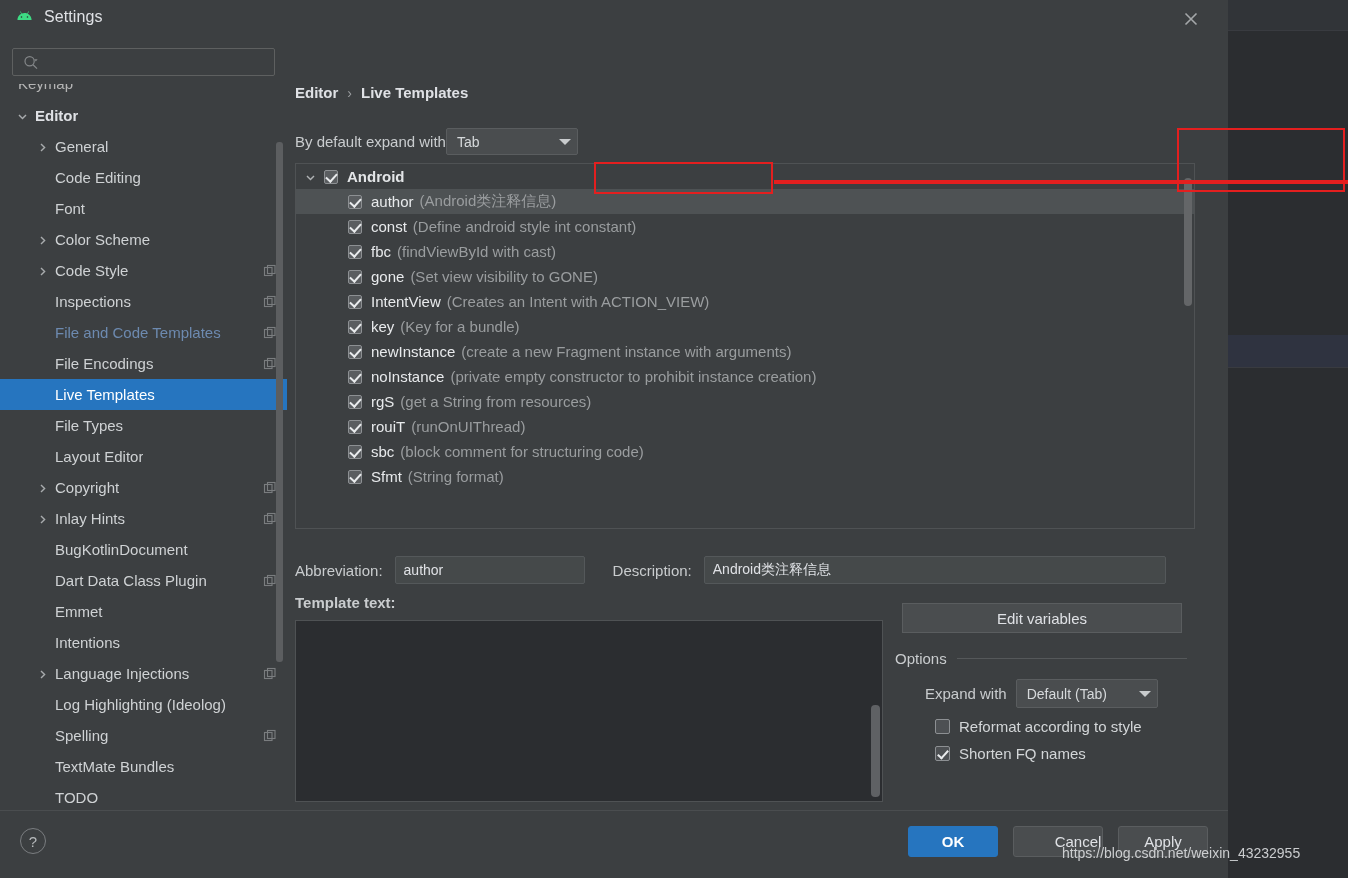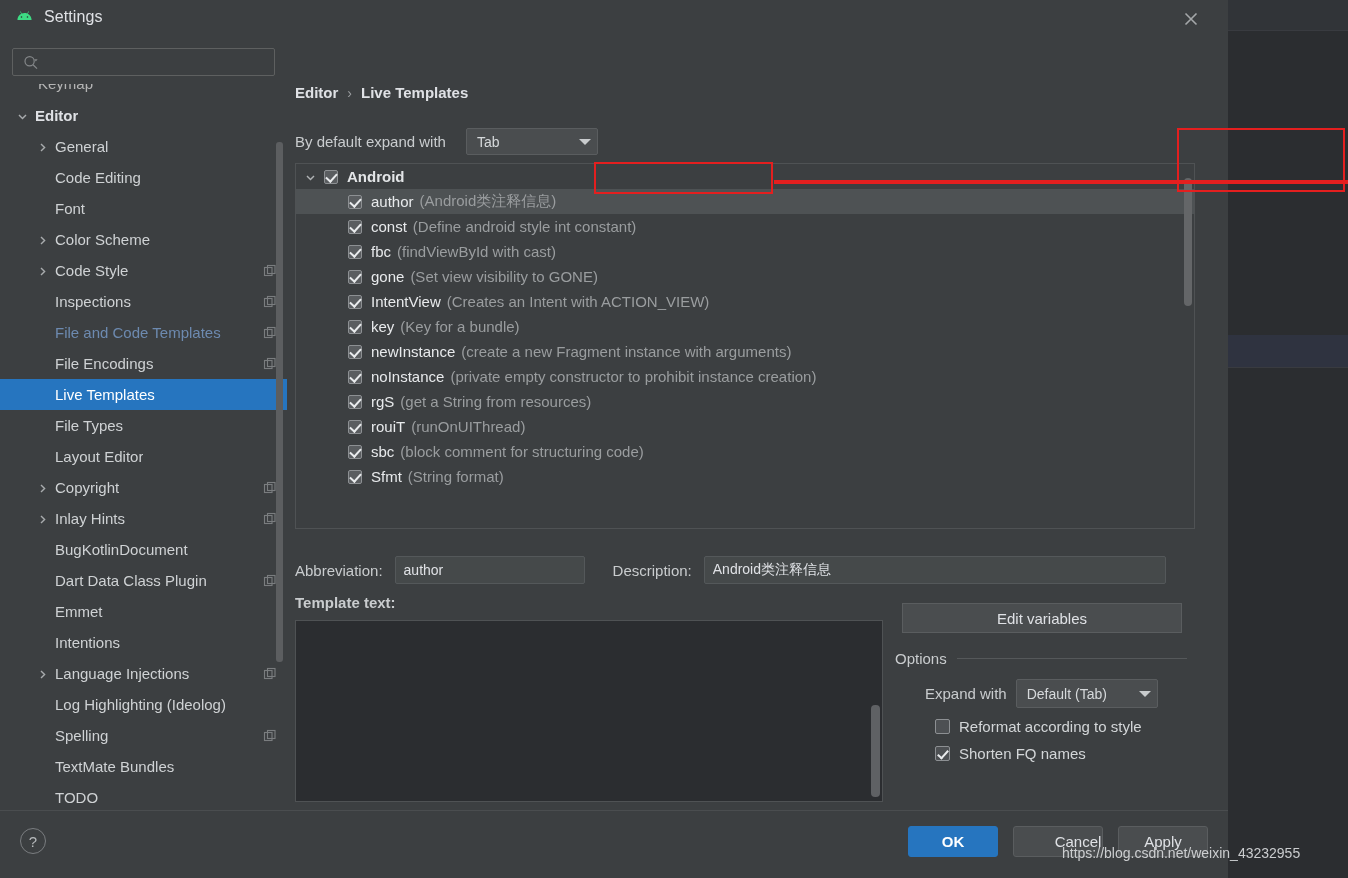--- a/index.html
+++ b/index.html
@@ -57,21 +57,21 @@
   #search-box .s-icon { position:absolute; left:9px; top:5px; width:18px; height:18px; opacity:.62; }
   #search-box input {
     position:absolute; left:32px; top:0; right:6px; height:26px;
     background:transparent; border:none; outline:none;
     color:#bbbbbb; font-size:13px; font-family:"Liberation Sans", sans-serif;
   }
 
   #tree { position:relative; margin-top:2px; }
   .tree-cut {
     height:14px; position:relative; overflow:hidden; color:#bbbbbb;
-    font-size:15px; padding-left:38px; opacity:.95;
+    font-size:15px; padding-left:18px; opacity:.95;
   }
   .tree-cut span { position:relative; top:-9px; }
 
   .tree-row {
     height:31px; display:flex; align-items:center;
     position:relative; cursor:pointer; font-size:15px; color:#cfd2d4;
     padding-right:10px;
   }
   .tree-row.selected { background:#2675bf; color:#ffffff; }
   .tree-row.muted { color:#6d8ab0; }
@@ -98,21 +98,21 @@
     flex:1 1 auto; position:relative; background:#3c3f41;
     padding:0 0 0 0; min-width:0;
   }
   #breadcrumb {
     position:absolute; left:8px; top:46px; font-size:15px;
     font-weight:bold; color:#dfe1e5; display:flex; align-items:center; gap:9px;
   }
   #breadcrumb .sep { color:#9a9d9f; font-weight:normal; font-size:14px; }
 
   #expandrow {
-    position:absolute; left:8px; top:90px; display:flex; align-items:center; gap:20px;
+    position:absolute; left:8px; top:90px; display:flex; align-items:center; gap:0;
   }
   #expandrow .lbl { font-size:15px; color:#c9ccce; }
   .combo {
     background:#4a4d4f; border:1px solid #5a5d5f; border-radius:2px;
     height:27px; display:flex; align-items:center;
     padding:0 6px 0 10px; color:#d6d9db; font-size:14px;
     cursor:pointer; position:relative; min-width:60px;
   }
   .combo .cval { flex:1 1 auto; white-space:nowrap; }
   .combo .caret {

